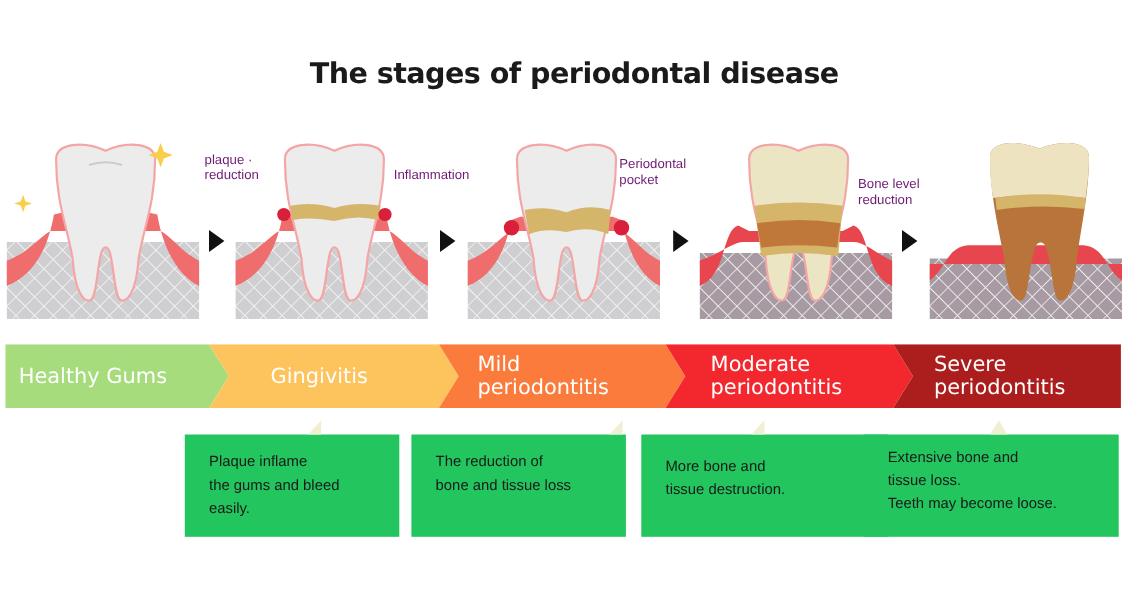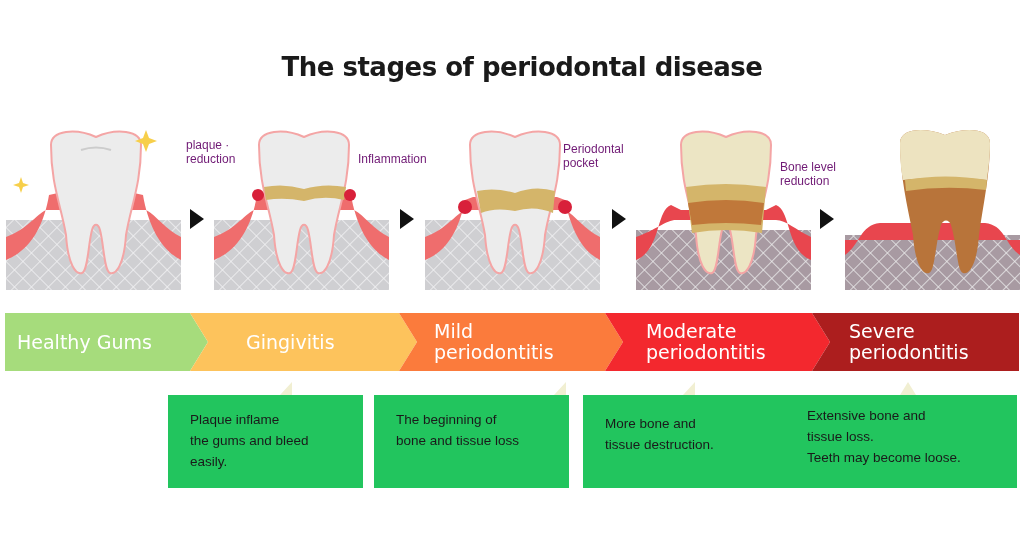--- a/index.html
+++ b/index.html
@@ -102,21 +102,21 @@
   <div class="band-text" style="left:646px;top:8px"><span>Moderate</span><br><span>periodontitis</span></div>
   <div class="band-text" style="left:849px;top:8px"><span>Severe</span><br><span>periodontitis</span></div>
 </div>
 
 <div class="box b1" style="left:168px;width:195px">
   <div>Plaque inflame</div>
     <div>the gums and bleed</div>
     <div>easily.</div>
 </div>
 <div class="box b2" style="left:374px;width:195px">
-  <div>The beginning of</div>
+  <div>The reduction of</div>
     <div>bone and tissue loss</div>
 </div>
 <div class="box b3" style="left:583px;width:224px;padding-top:18px">
   <div>More bone and</div>
     <div>tissue destruction.</div>
 </div>
 <div class="box b4" style="left:785px;width:232px;padding-top:10px">
   <div>Extensive bone and</div>
     <div>tissue loss.</div>
     <div>Teeth may become loose.</div>

